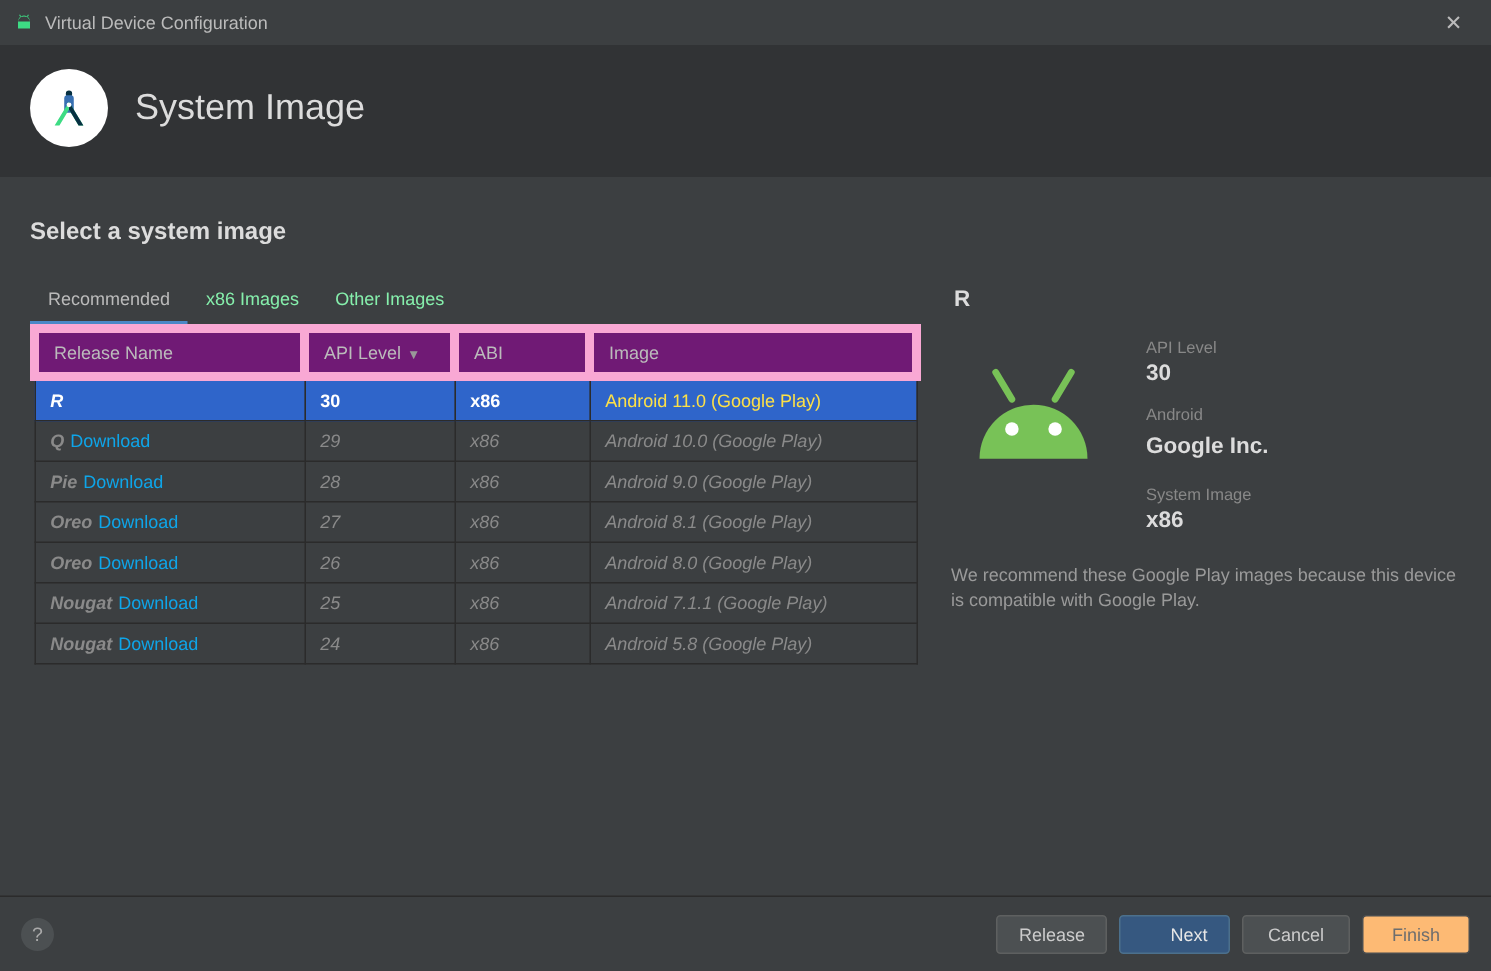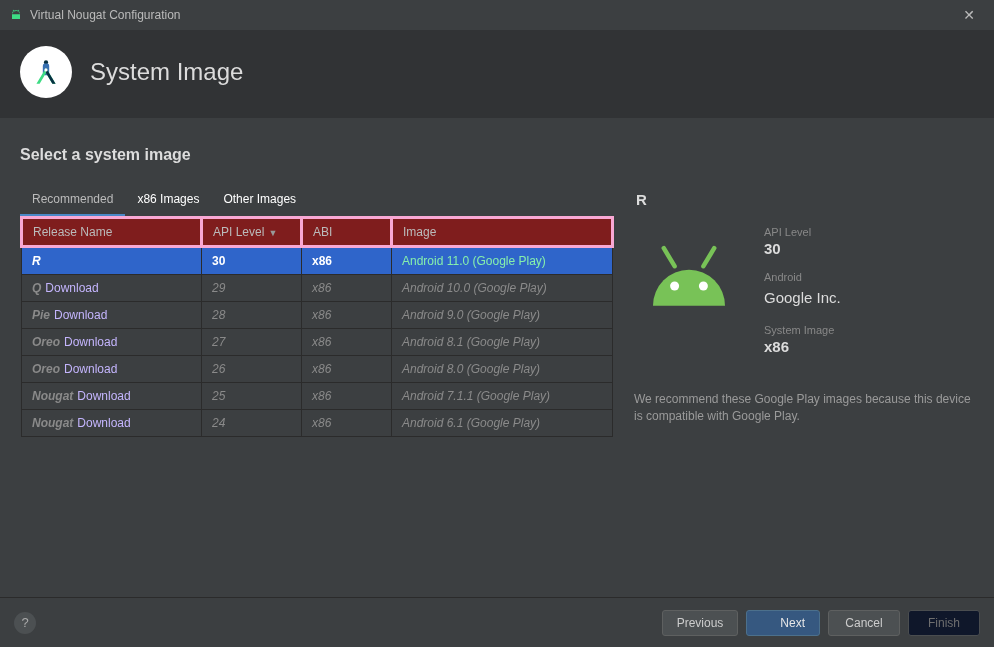--- a/index.html
+++ b/index.html
@@ -15,60 +15,60 @@
     .header-icon svg { width:34px; height:34px; }
     .header-title { font-size:24px; color:#dcdcdc; font-weight:400; }
 
     .content { display:flex; padding:28px 20px 10px 20px; height:460px; }
     .left { flex:1; padding-right:20px; }
     .right { width:340px; padding-top:45px; }
 
     .section-title { font-size:16px; color:#dcdcdc; font-weight:600; margin-bottom:20px; }
 
     .tabs { display:flex; border-bottom:1px solid #2b2b2b; }
-    .tab { padding:8px 12px; font-size:12px; color:#ffffff; cursor:default; border-bottom:2px solid transparent; }
+    .tab { padding:8px 12px; font-size:12px; color:#86efac; cursor:default; border-bottom:2px solid transparent; }
     .tab.active { border-bottom:2px solid #4a88c7; color:#bbb; }
 
     table { width:100%; border-collapse:collapse; font-size:12px; margin-top:-1px; }
-    th { text-align:left; font-weight:400; color:#bbb; background:#7f1d1d; border:3px solid #f9a8d4; padding:6px 10px; }
+    th { text-align:left; font-weight:400; color:#bbb; background:#701a75; border:6px solid #f9a8d4; padding:6px 10px; }
     th .sort { font-size:9px; margin-left:4px; color:#999; }
     td { border:1px solid #2b2b2b; padding:6px 10px; color:#8a8a8a; font-style:italic; }
     tr.selected td { background:#2f65ca; color:#fff; font-style:normal; font-weight:600; }
-    tr.selected td.target { font-weight:400; font-style:normal; color:#86efac; }
+    tr.selected td.target { font-weight:400; font-style:normal; color:#fde047; }
     td .rel { font-style:italic; font-weight:600; color:#8a8a8a; }
     tr.selected td .rel { color:#fff; }
-    td .dl { color:#c4b5fd; font-style:normal; cursor:pointer; margin-left:4px; }
+    td .dl { color:#0ea5e9; font-style:normal; cursor:pointer; margin-left:4px; }
 
     .detail-title { color:#dcdcdc; font-size:15px; font-weight:600; margin-bottom:18px; margin-left:2px; }
 
     .detail-body { display:flex; }
     .android-figure { width:110px; display:flex; align-items:flex-start; justify-content:center; padding-top:10px; }
     .android-figure svg { width:90px; height:100px; }
     .detail-props { flex:1; padding-left:20px; }
     .prop-label { font-size:11px; color:#888; }
     .prop-value { font-size:15px; color:#dcdcdc; font-weight:600; margin-bottom:14px; margin-top:2px; }
-    .maker { font-size:15px; color:#dcdcdc; font-weight:400; margin-top:6px; margin-bottom:18px; }
+    .maker { font-size:15px; color:#dcdcdc; font-weight:700; margin-top:6px; margin-bottom:18px; }
 
-    .recommend { font-size:12px; color:#9a9a9a; margin-top:22px; line-height:1.4; }
+    .recommend { font-size:12px; color:#9a9a9a; margin-top:6px; line-height:1.4; }
 
     .footer { position:absolute; bottom:0; left:0; right:0; height:50px; border-top:1px solid #2b2b2b; display:flex; align-items:center; padding:0 14px; }
     .help-btn { width:22px; height:22px; border-radius:50%; background:#4c5052; display:flex; align-items:center; justify-content:center; color:#aaa; font-size:13px; cursor:default; }
     .footer-spacer { flex:1; }
     .btn { min-width:72px; height:26px; border:1px solid #5e6060; background:#4c5052; color:#ccc; font-size:12px; border-radius:3px; margin-left:8px; display:flex; align-items:center; justify-content:center; padding:0 14px; }
     .btn.primary { background:#365880; border-color:#4c708c; color:#e6e6e6;padding-left:33px; }
-    .btn.disabled { color:#6e6e6e; background:#0f172a; border-color:#4a4d4f; }
+    .btn.disabled { color:#6e6e6e; background:#fdba74; border-color:#4a4d4f; }
   </style>
 </head>
 <body>
 
 <div class="titlebar">
   <svg class="android-mini" viewBox="0 0 24 24">
       <path fill="#3ddc84" d="M6 18h12v-7a6 6 0 1 0-12 0v7zM8 4l1.5 2.6A6 6 0 0 1 12 6c.9 0 1.7.2 2.5.6L16 4l.9.5-1.5 2.6A6 6 0 0 1 18 11H6a6 6 0 0 1 2.6-4L7.1 4.5 8 4z"></path>
     </svg>
-  <span class="title">Virtual Nougat Configuration</span>
+  <span class="title">Virtual Device Configuration</span>
   <span class="close">✕</span>
 </div>
 
 <div class="header-area">
   <div class="header-icon">
     <svg viewBox="0 0 64 64">
         <circle cx="32" cy="14" r="4" fill="#073042"></circle>
         <rect x="26" y="16" width="12" height="22" rx="4" fill="#3870B2"></rect>
         <path d="M32 24 L14 54 L20 54 L32 34 L44 54 L50 54 Z" fill="#3ddc84"></path>
         <path d="M32 24 L32 34 L44 54 L50 54 Z" fill="#073042"></path>
@@ -131,21 +131,21 @@
           <tr>
             <td><span class="rel">Nougat</span><span class="dl">Download</span></td>
             <td>25</td>
             <td>x86</td>
             <td class="target">Android 7.1.1 (Google Play)</td>
           </tr>
           <tr>
             <td><span class="rel">Nougat</span><span class="dl">Download</span></td>
             <td>24</td>
             <td>x86</td>
-            <td class="target">Android 6.1 (Google Play)</td>
+            <td class="target">Android 5.8 (Google Play)</td>
           </tr>
         </tbody>
     </table>
   </div>
 
   <div class="right">
     <div class="detail-title">R</div>
     <div class="detail-body">
       <div class="android-figure">
         <svg viewBox="0 0 100 100">
@@ -165,17 +165,17 @@
         <div class="prop-value">x86</div>
       </div>
     </div>
     <div class="recommend">We recommend these Google Play images because this device is compatible with Google Play.</div>
   </div>
 </div>
 
 <div class="footer">
   <div class="help-btn">?</div>
   <div class="footer-spacer"></div>
-  <div class="btn">Previous</div>
+  <div class="btn">Release</div>
   <div class="btn primary">Next</div>
   <div class="btn">Cancel</div>
   <div class="btn disabled">Finish</div>
 </div>
 
 </body></html>

